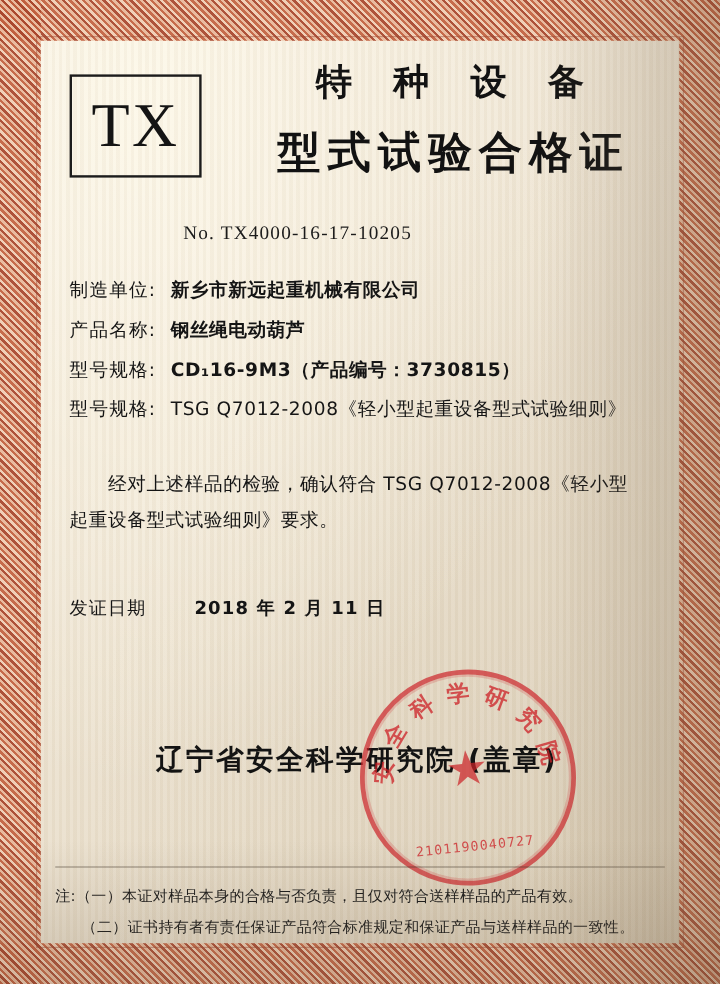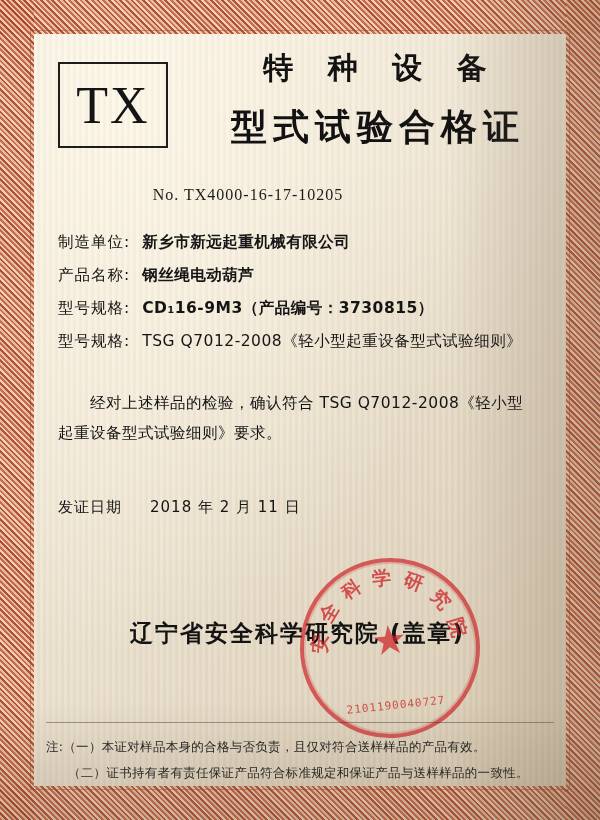--- a/index.html
+++ b/index.html
@@ -175,21 +175,21 @@
   .issue-row {
     position: absolute;
     left: 58px; top: 498px;
     display: flex;
     align-items: baseline;
     font-family: "DejaVu Sans", sans-serif;
     font-size: 15px;
     color: #141414;
     letter-spacing: 1px;
   }
-  .issue-value { margin-left: 28px; font-weight: normal; }
+  .issue-value { margin-left: 40px; font-weight: bold; }
 
   
   .issuer {
     position: absolute;
     left: 130px; top: 618px;
     font-family: "DejaVu Sans", sans-serif;
     font-size: 23px;
     font-weight: bold;
     letter-spacing: 2px;
     color: #131313;

